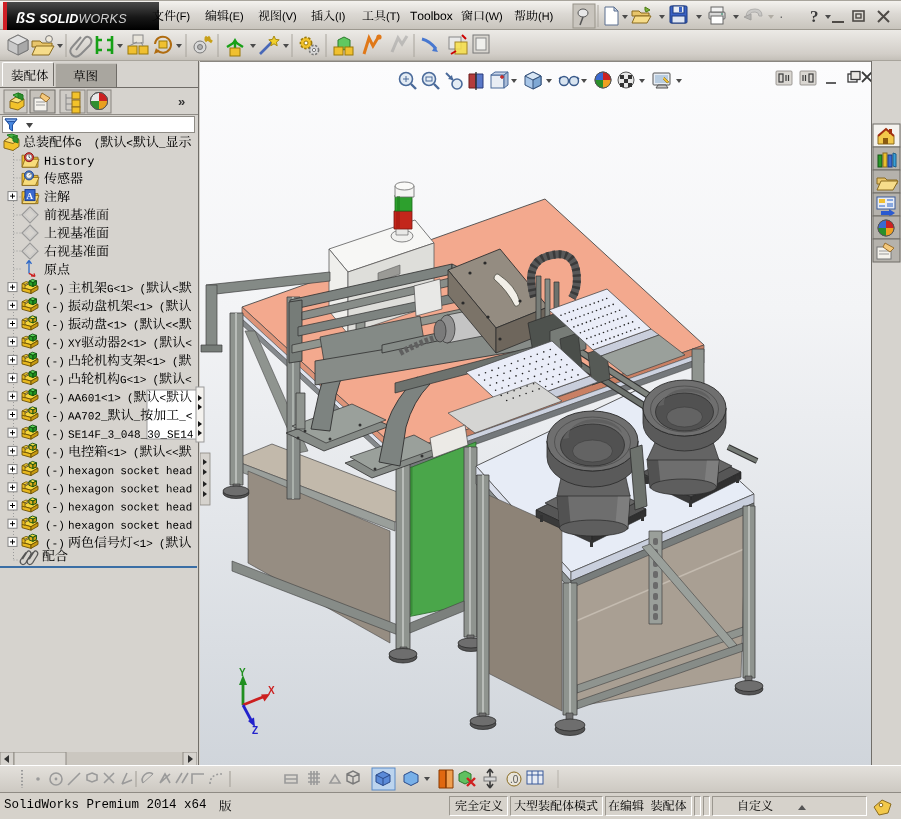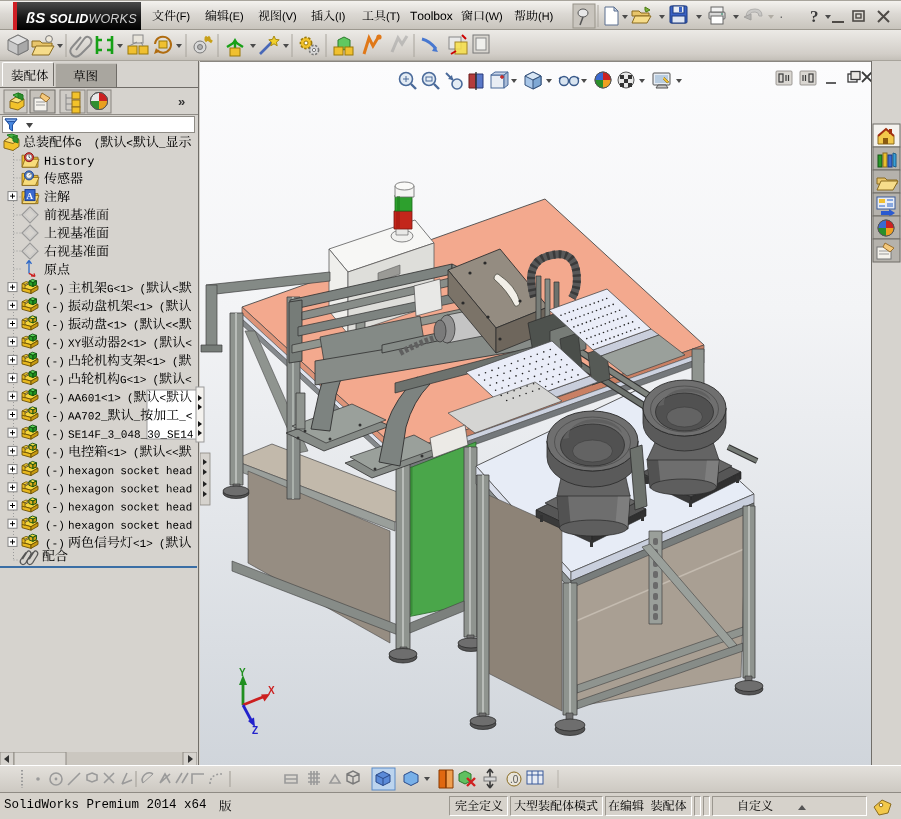--- a/index.html
+++ b/index.html
@@ -1,20 +1,20 @@
 <!DOCTYPE html>
 <html><head><meta charset="utf-8">
 <style>
 *{margin:0;padding:0;box-sizing:border-box}
 html,body{width:901px;height:819px;overflow:hidden;font-family:"Liberation Sans",sans-serif;background:#d6d3ce}
 #app{position:absolute;left:0;top:0;width:901px;height:819px}
 .abs{position:absolute}
 
 #titlebar{position:absolute;left:0;top:0;width:901px;height:30px;background:linear-gradient(180deg,#f4f2ef 0%,#dcd9d4 45%,#c8c4bd 100%);border-bottom:1px solid #9c988f;border-top:1px solid #a8a49c}
-#swlogo{position:absolute;left:13px;top:1px;width:128px;height:28px;background:linear-gradient(180deg,#4a4a4a 0%,#171717 55%,#000 100%)}
+#swlogo{position:absolute;left:3px;top:1px;width:156px;height:28px;background:linear-gradient(180deg,#4a4a4a 0%,#171717 55%,#000 100%)}
 #swlogo .red{position:absolute;left:0;top:0;width:4px;height:28px;background:#cf1f25}
 #swlogo .t{position:absolute;left:13px;top:7px;color:#fff;font-size:12.5px;font-weight:bold;letter-spacing:.2px;font-style:italic}
 #swlogo .t i{font-weight:bold;font-style:italic;font-size:15px}
 #swlogo .t .w{color:#cfcfcf;font-weight:normal}
 
 #toolbar2{position:absolute;left:0;top:30px;width:901px;height:31px;background:linear-gradient(180deg,#eceae6,#d2cec8 80%,#c4c0b9);border-bottom:1px solid #a8a49c}
 
 #leftpanel{position:absolute;left:0;top:61px;width:199px;height:706px;background:#d6d3ce;border-right:1px solid #716e69}
 #tabs{position:absolute;left:0;top:1px;width:198px;height:25px}
 .tab{position:absolute;height:24px;font-size:13px;color:#000;text-align:center;border:1px solid #8a8781;border-bottom:none;border-radius:2px 2px 0 0}

